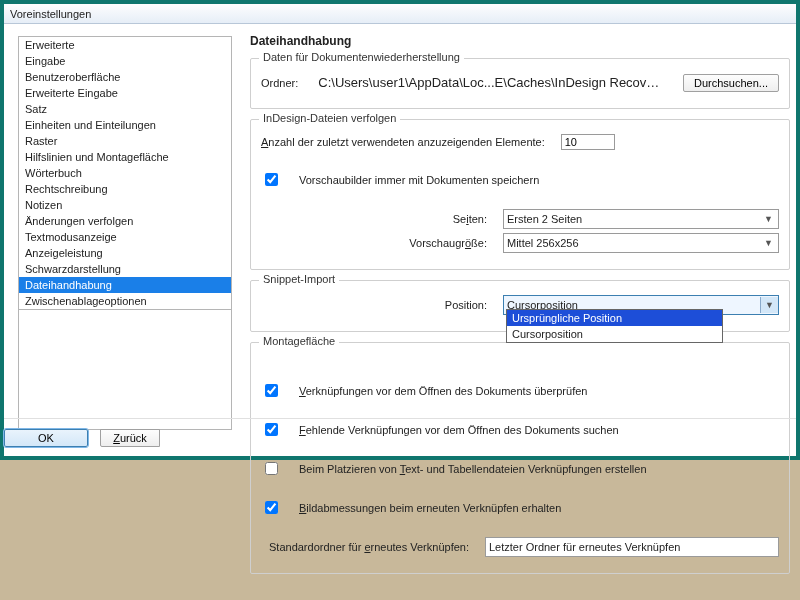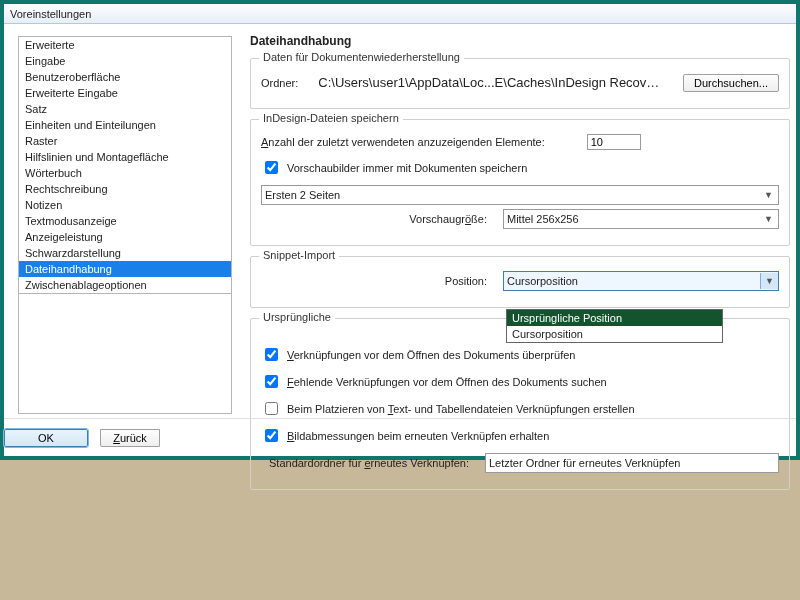--- a/index.html
+++ b/index.html
@@ -14,29 +14,29 @@
   .sideextra { border-left: 1px solid #b5b5b5; border-right: 1px solid #b5b5b5; border-bottom: 1px solid #b5b5b5; height: 120px; background: #fff; }
   .main { flex: 1; padding: 10px 6px 0 10px; position: relative; overflow: hidden; }
   .hcaption { font-size: 12px; font-weight: 600; margin-bottom: 10px; }
   .group { border: 1px solid #cfcfcf; border-radius: 2px; padding: 10px 10px 12px 10px; margin-bottom: 10px; position: relative; }
   .group > .legend { position: absolute; top: -8px; left: 8px; background: #fff; padding: 0 4px; font-size: 11px; color: #333; }
   .row { display: flex; align-items: center; gap: 16px; margin: 4px 0; }
   .lbl { font-size: 11px; }
   .pathbox { font-size: 13px; padding: 2px 4px; flex: 1; overflow: hidden; white-space: nowrap; text-overflow: ellipsis; }
   .btn { font-size: 11px; background: linear-gradient(#fdfdfd,#eeeeee); border: 1px solid #a0a0a0; border-radius: 2px; padding: 2px 10px; cursor: default; }
   .btn-primary { border: 1px solid #3c7fb1; outline: 1px solid #7fb7e7; background: linear-gradient(#e9f3fc,#d3e7f8); }
-  input[type=text].numbox { width: 54px; font-size: 11px; padding: 1px 3px; border: 1px solid #9a9a9a; text-align: left; margin-left: 26px; }
-  .check { display: flex; align-items: center; gap: 6px; margin: 8px 0; }
+  input[type=text].numbox { width: 54px; font-size: 11px; padding: 1px 3px; border: 1px solid #9a9a9a; text-align: left; }
+  .check { display: flex; align-items: center; gap: 18px; margin: 20px 0; }
   .check input { width: 13px; height: 13px; }
   .rlabel { text-align: right; width: 226px; font-size: 11px; }
   .combo { flex: 1; font-size: 11px; padding: 1px 3px; border: 1px solid #9a9a9a; background: #fff; height: 20px; position: relative; display: flex; align-items: center; justify-content: space-between; text-align: right; }
   .combo .arrow { font-size: 9px; color: #555; padding: 0 2px; }
   .dropdown { position: absolute; left: 266px; top: 285px; width: 217px; border: 1px solid #666; background: #fff; z-index: 10; }
   .ddopt { padding: 2px 5px; font-size: 11px; }
-  .ddopt.sel { background: #14532d; color: #fff; }
+  .ddopt.sel { background: #1d4ed8; color: #fff; }
   .footer { position: absolute; bottom: 0; left: 0; right: 0; height: 38px; display: flex; justify-content: flex-start; align-items: center; gap: 12px; padding-right: 24px; border-top: 1px solid #e0e0e0; }
   .footer .btn { width: 84px; text-align: center; }
   .u { text-decoration: underline; text-decoration-thickness: 1px; }
   .links-group { position: relative; }
   .ind1 { margin-left: 8px; }
 </style>
 </head>
 <body>
 
 <div class="window">
@@ -51,20 +51,21 @@
           <div class="catitem">Eingabe</div>
           <div class="catitem">Benutzeroberfläche</div>
           <div class="catitem">Erweiterte Eingabe</div>
           <div class="catitem">Satz</div>
           <div class="catitem">Einheiten und Einteilungen</div>
           <div class="catitem">Raster</div>
           <div class="catitem">Hilfslinien und Montagefläche</div>
           <div class="catitem">Wörterbuch</div>
           <div class="catitem">Rechtschreibung</div>
           <div class="catitem">Notizen</div>
+          <div class="catitem">Änderungen verfolgen</div>
           <div class="catitem">Textmodusanzeige</div>
           <div class="catitem">Anzeigeleistung</div>
           <div class="catitem">Schwarzdarstellung</div>
           <div class="catitem selected">Dateihandhabung</div>
           <div class="catitem">Zwischenablageoptionen</div>
         </div>
       <div class="sideextra"></div>
     </div>
 
     <div class="main">
@@ -73,30 +74,31 @@
       <div class="group">
         <div class="legend">Daten für Dokumentenwiederherstellung</div>
         <div class="row">
           <span class="lbl">Ordner:</span>
           <span class="pathbox">C:\Users\user1\AppData\Loc...E\Caches\InDesign Recovery</span>
           <button class="btn">Durchsuchen...</button>
         </div>
       </div>
 
       <div class="group">
-        <div class="legend">InDesign-Dateien speichern</div>
+        <div class="legend">InDesign-Dateien verfolgen</div>
         <div class="row">
           <span class="lbl"><span class="u">A</span><span>nzahl der zuletzt verwendeten anzuzeigenden Elemente:</span></span>
           <input type="text" class="numbox" value="10" style="">
         </div>
         <div class="check">
           <input type="checkbox" checked="" style="">
           <span class="lbl">Vorschaubilder immer mit Dokumenten speichern</span>
         </div>
         <div class="row">
+          <span class="rlabel"><span>Se</span><span class="u">i</span><span>ten:</span></span>
           <div class="combo">
               <span>Ersten 2 Seiten</span>
               <span class="arrow">▼</span>
             </div>
         </div>
         <div class="row">
           <span class="rlabel"><span>Vorschaugr</span><span class="u">ö</span><span>ße:</span></span>
           <div class="combo">
               <span>Mittel 256x256</span>
               <span class="arrow">▼</span>
@@ -114,21 +116,21 @@
             </div>
         </div>
       </div>
 
       <div class="dropdown" id="dd">
           <div class="ddopt sel">Ursprüngliche Position</div>
           <div class="ddopt">Cursorposition</div>
         </div>
 
       <div class="group links-group">
-        <div class="legend">Ursprüngliche</div>
+        <div class="legend">Montagefläche</div>
         <div style="height:8px"></div>
         <div class="check">
             <input type="checkbox" checked="" style="">
             <span class="lbl"><span class="u">V</span><span>erknüpfungen vor dem Öffnen des Dokuments überprüfen</span></span>
           </div>
         <div class="check">
             <input type="checkbox" checked="" style="">
             <span class="lbl"><span class="u">F</span><span>ehlende Verknüpfungen vor dem Öffnen des Dokuments suchen</span></span>
           </div>
         <div class="check">

